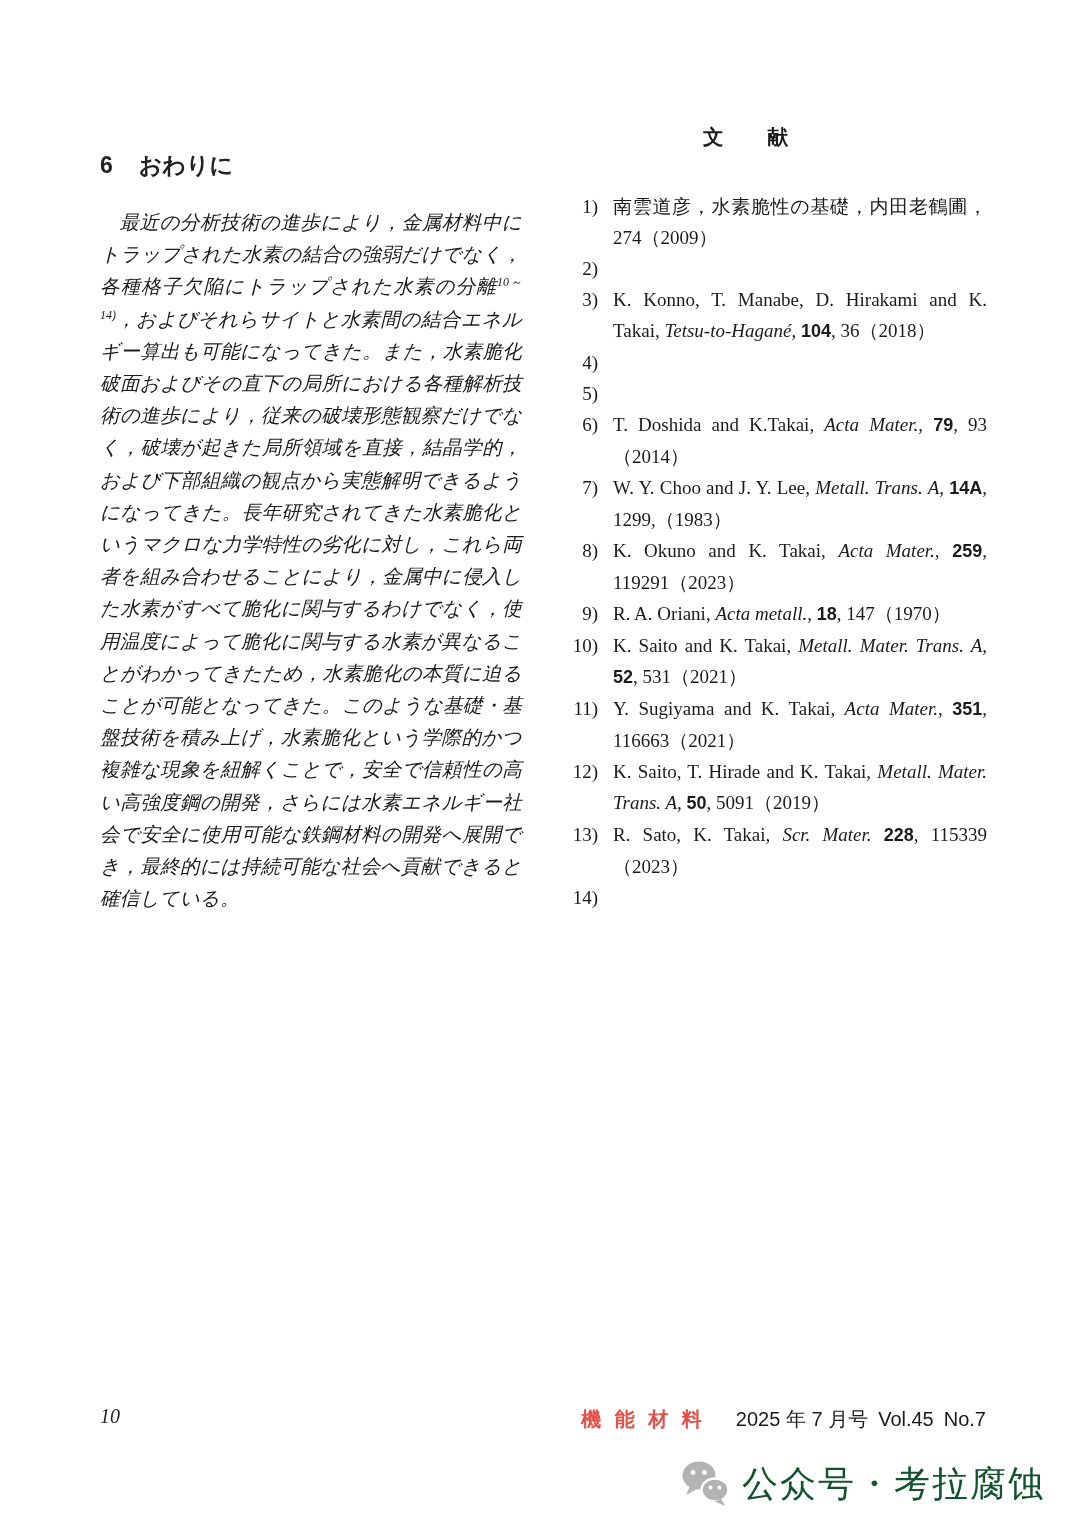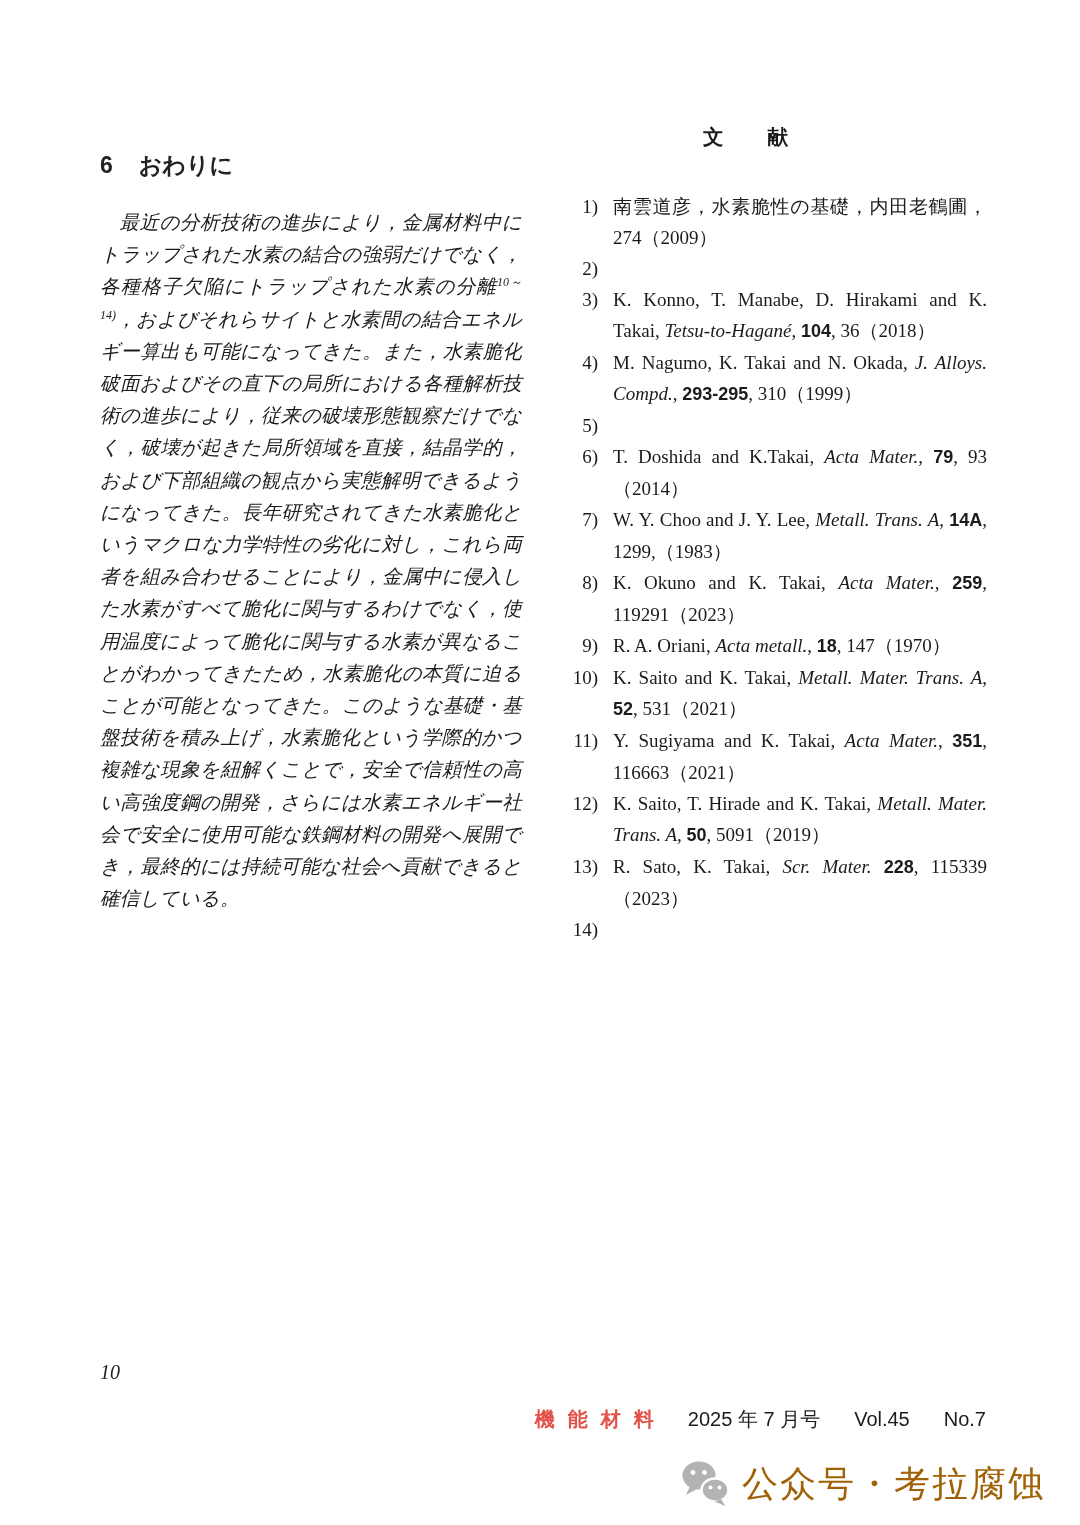--- a/index.html
+++ b/index.html
@@ -73,41 +73,41 @@
   .seg-i { font-style: italic; }
   .seg-b {
     font-weight: bold;
     font-family: "Liberation Sans", "DejaVu Sans", sans-serif;
     font-size: 18px;
   }
 
   
   .footer-page-num {
     position: absolute;
-    left: 100px; top: 1361px;
+    left: 100px; top: 1405px;
     font-style: italic;
     font-size: 20px;
     color: #222;
   }
   .footer-right {
     position: absolute;
     right: 94px; top: 1406px;
     display: flex;
     align-items: baseline;
     gap: 30px;
     font-family: "Liberation Sans", "DejaVu Sans", sans-serif;
     font-size: 20px;
     color: #1b1b1b;
     white-space: nowrap;
   }
   .journal-name {
     font-weight: bold;
     letter-spacing: 4px;
   }
-  .issue-group { display: flex; gap: 34px; align-items: baseline; }
+  .issue-group { display: flex; gap: 10px; align-items: baseline; }
 
   
   .watermark {
     position: absolute;
     right: 34px; top: 1458px;
     display: flex;
     align-items: center;
     gap: 10px;
   }
   .watermark-text {
@@ -140,21 +140,20 @@
         </li>
         <li class="ref-item">
           <span class="ref-num">2)</span>
         </li>
         <li class="ref-item">
           <span class="ref-num">3)</span>
           <span class="ref-body"><span>K. Konno, T. Manabe, D. Hirakami and K. Takai, </span><span class="seg-i">Tetsu-to-Hagané</span><span>, </span><span class="seg-b">104</span><span>, 36（2018）</span></span>
         </li>
         <li class="ref-item">
           <span class="ref-num">4)</span>
-          <span class="ref-body"><span>M. Nagumo, K. Takai and N. Okada, </span><span class="seg-i">J. Alloys. Compd.</span><span>, </span><span class="seg-b">293-295</span><span>, 310（1999）</span></span>
         </li>
         <li class="ref-item">
           <span class="ref-num">5)</span>
         </li>
         <li class="ref-item">
           <span class="ref-num">6)</span>
           <span class="ref-body"><span>T. Doshida and K.Takai, </span><span class="seg-i">Acta Mater.</span><span>, </span><span class="seg-b">79</span><span>, 93（2014）</span></span>
         </li>
         <li class="ref-item">
           <span class="ref-num">7)</span>
@@ -185,21 +184,21 @@
           <span class="ref-body"><span>R. Sato, K. Takai, </span><span class="seg-i">Scr. Mater.</span><span> </span><span class="seg-b">228</span><span>, 115339（2023）</span></span>
         </li>
         <li class="ref-item">
           <span class="ref-num">14)</span>
         </li>
       </ol>
   </div>
 
   <div class="footer-page-num">10</div>
   <div class="footer-right">
-    <span class="journal-name" style="color: rgb(226, 80, 72); font-family: Liberation Serif, serif;">機 能 材 料</span>
+    <span class="journal-name" style="color: rgb(226, 80, 72);">機 能 材 料</span>
     <span class="issue-group">
       <span>2025 年 7 月号</span>
       <span>Vol.45</span>
       <span>No.7</span>
     </span>
   </div>
 
   <div class="watermark">
     <span class="wechat-icon">
       <svg width="52" height="52" viewBox="0 0 52 52" xmlns="http://www.w3.org/2000/svg" aria-hidden="true">
@@ -210,16 +209,16 @@
         <circle cx="13" cy="14.5" r="2.4" fill="#ffffff"></circle>
         <circle cx="24.5" cy="14.5" r="2.4" fill="#ffffff"></circle>
         <g>
           <ellipse cx="35" cy="32" rx="13.5" ry="11.5" fill="#b3b3b3" stroke="#ffffff" stroke-width="2.6"></ellipse>
           <path d="M41 41 L45.5 48 L34.5 43.5 Z" fill="#b3b3b3"></path>
         </g>
         <circle cx="30.5" cy="29.5" r="2" fill="#ffffff"></circle>
         <circle cx="39.5" cy="29.5" r="2" fill="#ffffff"></circle>
       </svg>
     </span>
-    <span class="watermark-text" style="color: #a16207;">公众号・考拉腐蚀</span>
+    <span class="watermark-text" style="color: #14532d;">公众号・考拉腐蚀</span>
   </div>
 
 </div>
 
 </body></html>

